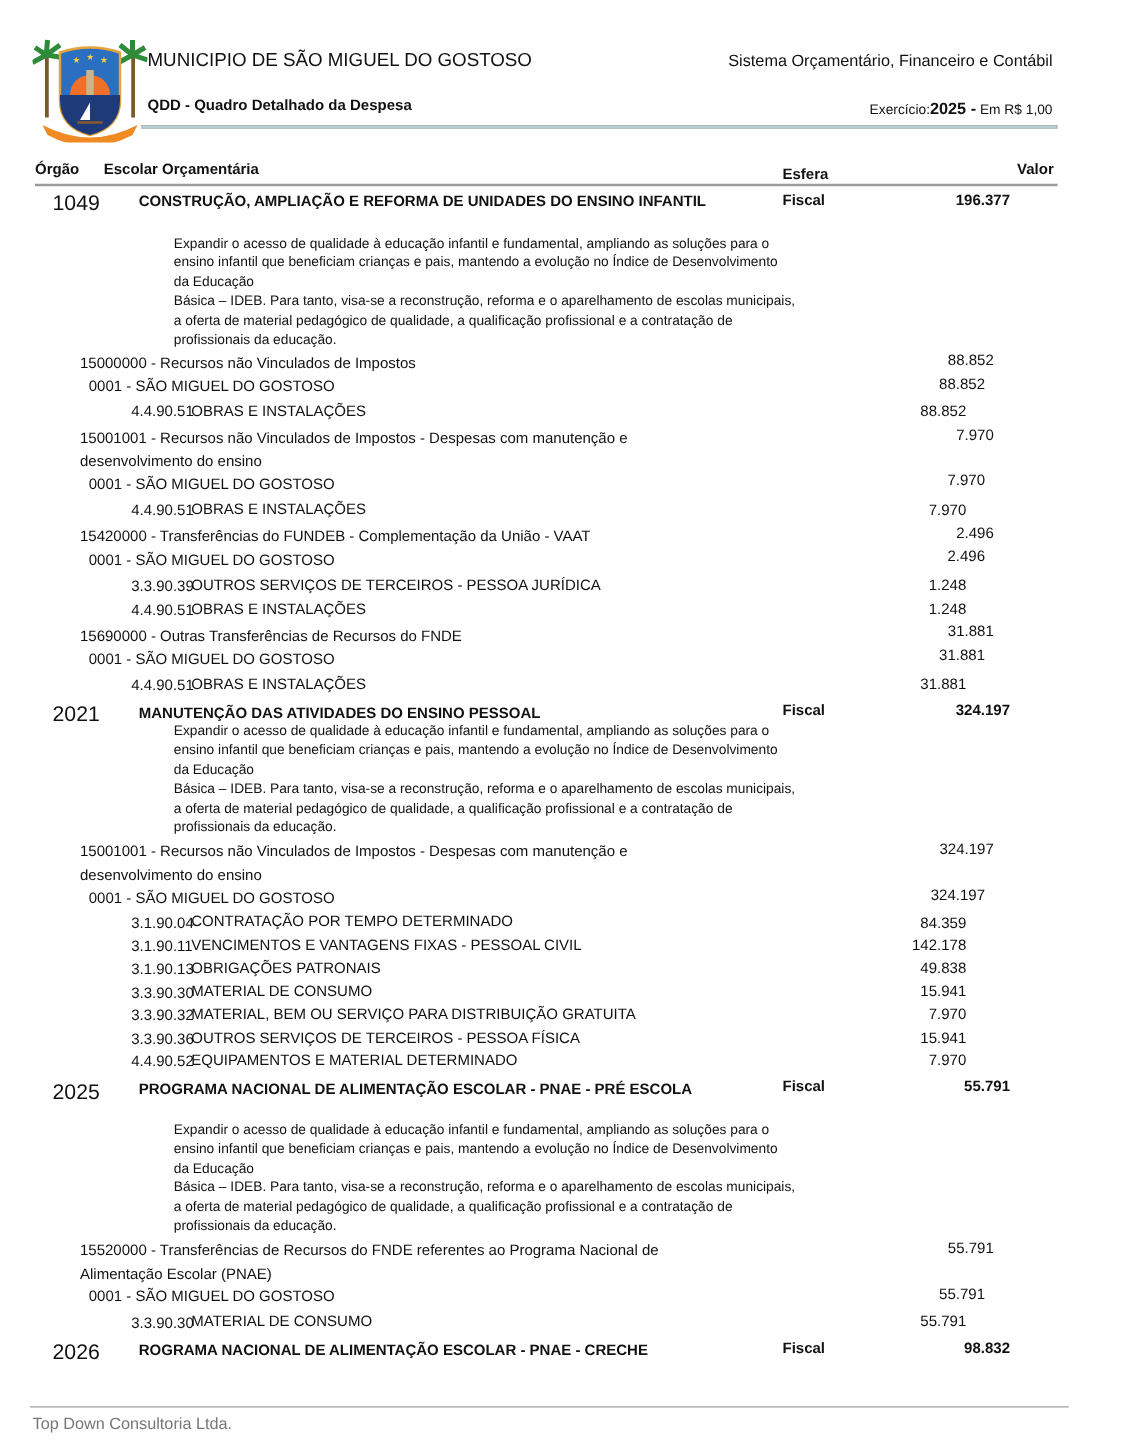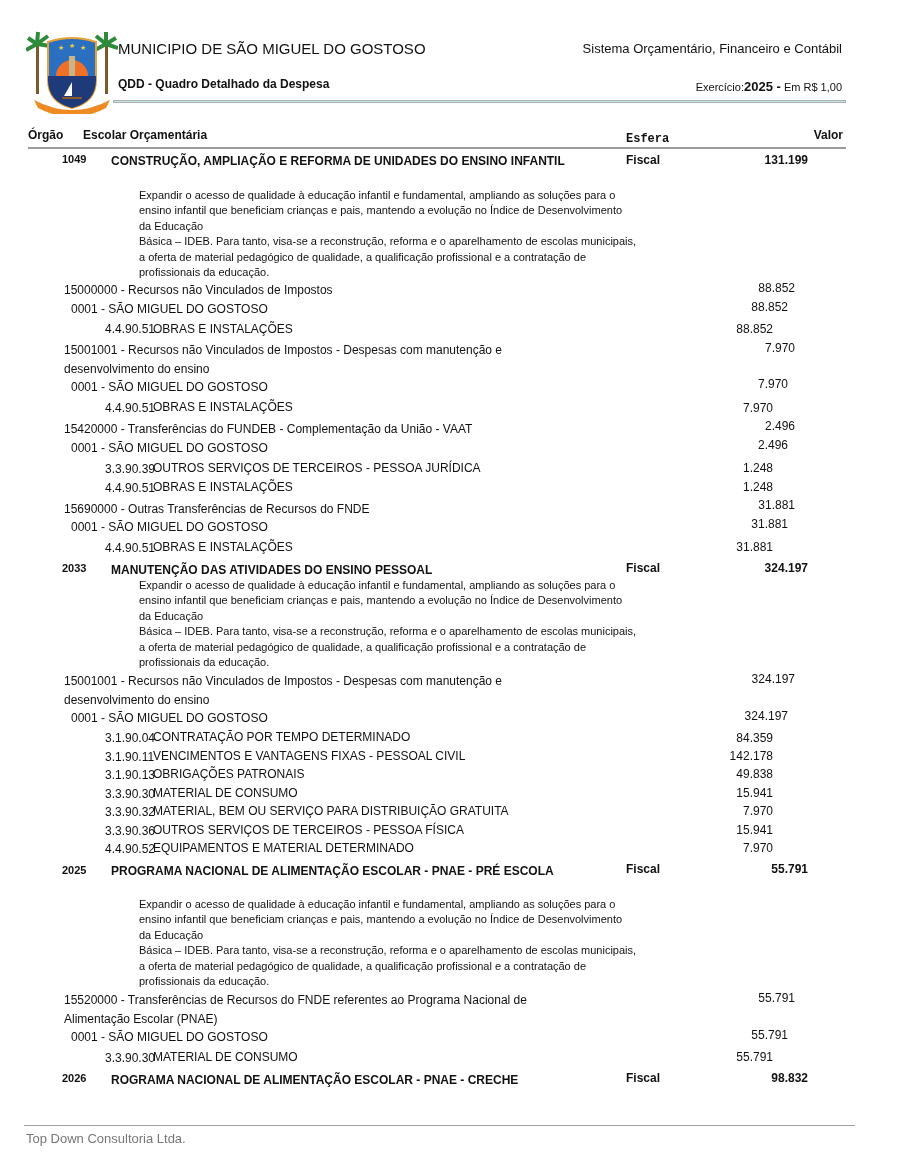--- a/index.html
+++ b/index.html
@@ -14,26 +14,26 @@
     #system-name { right: 58px; top: 41px; font-size: 13px; margin-left: 20px; }
     #exercise { right: 58px; top: 79px; font-size: 11px; }
     #exercise b { font-size: 13px; }
     #header-rule { position: absolute; left: 113px; top: 100px; width: 733px; height: 3px;
                    background: #bfe7ea; border: 1px solid #b0b0b0; box-sizing: border-box; }
 
     
     .colhdr { position: absolute; top: 128px; font-size: 12px; font-weight: bold; }
     #col-orgao { left: 28px; }
     #col-unidade { left: 83px; }
-    #col-esfera { left: 626px; top: 132px; font-family: Liberation Mono, monospace; }
+    #col-esfera { left: 626px; top: 132px; }
     #col-valor { right: 57px; }
     #col-rule { position: absolute; left: 28px; top: 147px; width: 818px; height: 2px; background: #9a9a9a; }
 
     
-    .t-code { position: absolute; left: 62px; font-size: 11px; font-weight: bold; }
+    .t-code { position: absolute; left: 42px; font-size: 17px; font-weight: normal; }
     .t-name { position: absolute; left: 111px; width: 470px; font-size: 12px; font-weight: bold; line-height: 18px; white-space: normal; }
     .t-desc { position: absolute; left: 111px; width: 500px; font-size: 11px; font-weight: normal; line-height: 15.4px; white-space: normal; margin-left: 28px; }
     .t-esfera { position: absolute; left: 626px; font-size: 12px; font-weight: bold; }
     .t-total { position: absolute; right: 92px; font-size: 12px; font-weight: bold; text-align: right; }
     .fonte { position: absolute; left: 64px; width: 520px; font-size: 12px; line-height: 19px; white-space: normal; }
     .local { position: absolute; left: 71px; font-size: 12px; }
     .elcode { position: absolute; left: 81px; font-size: 12px; margin-left: 24px; }
     .eldesc { position: absolute; left: 153px; font-size: 12px; }
     .v1 { position: absolute; right: 105px; font-size: 12px; text-align: right; }
     .v2 { position: absolute; right: 112px; font-size: 12px; text-align: right; }
@@ -81,21 +81,21 @@
 <div class="colhdr" id="col-orgao">Órgão</div>
 <div class="colhdr" id="col-unidade">Escolar Orçamentária</div>
 <div class="colhdr" id="col-esfera">Esfera</div>
 <div class="colhdr" id="col-valor">Valor</div>
 <div id="col-rule"></div>
 
 <div>
   <div class="t-code" style="top:153px">1049</div>
   <div class="t-name" style="top:152px">CONSTRUÇÃO, AMPLIAÇÃO E REFORMA DE UNIDADES DO ENSINO INFANTIL</div>
   <div class="t-esfera" style="top:153px">Fiscal</div>
-  <div class="t-total" style="top:153px">131.199</div>
+  <div class="t-total" style="top:153px">196.377</div>
   <div class="t-desc" style="top:188px">
     <div>Expandir o acesso de qualidade à educação infantil e fundamental, ampliando as soluções para o</div>
     <div>ensino infantil que beneficiam crianças e pais, mantendo a evolução no Índice de Desenvolvimento</div>
     <div>da Educação</div>
     <div>Básica – IDEB. Para tanto, visa-se a reconstrução, reforma e o aparelhamento de escolas municipais,</div>
     <div>a oferta de material pedagógico de qualidade, a qualificação profissional e a contratação de</div>
     <div>profissionais da educação.</div>
   </div>
 
   <div class="fonte" style="top:281px">15000000 - Recursos não Vinculados de Impostos</div>
@@ -128,21 +128,21 @@
   <div class="fonte" style="top:500px">15690000 - Outras Transferências de Recursos do FNDE</div>
   <div class="v1" style="top:498px">31.881</div>
   <div class="local" style="top:520px">0001 - SÃO MIGUEL DO GOSTOSO</div>
   <div class="v2" style="top:517px">31.881</div>
   <div class="elcode" style="top:541px">4.4.90.51</div>
   <div class="eldesc" style="top:540px">OBRAS E INSTALAÇÕES</div>
   <div class="v3" style="top:540px">31.881</div>
 </div>
 
 <div>
-  <div class="t-code" style="top:562px">2033</div>
+  <div class="t-code" style="top:562px">2021</div>
   <div class="t-name" style="top:561px">MANUTENÇÃO DAS ATIVIDADES DO ENSINO PESSOAL</div>
   <div class="t-esfera" style="top:561px">Fiscal</div>
   <div class="t-total" style="top:561px">324.197</div>
   <div class="t-desc" style="top:578px">
     <div>Expandir o acesso de qualidade à educação infantil e fundamental, ampliando as soluções para o</div>
     <div>ensino infantil que beneficiam crianças e pais, mantendo a evolução no Índice de Desenvolvimento</div>
     <div>da Educação</div>
     <div>Básica – IDEB. Para tanto, visa-se a reconstrução, reforma e o aparelhamento de escolas municipais,</div>
     <div>a oferta de material pedagógico de qualidade, a qualificação profissional e a contratação de</div>
     <div>profissionais da educação.</div>

